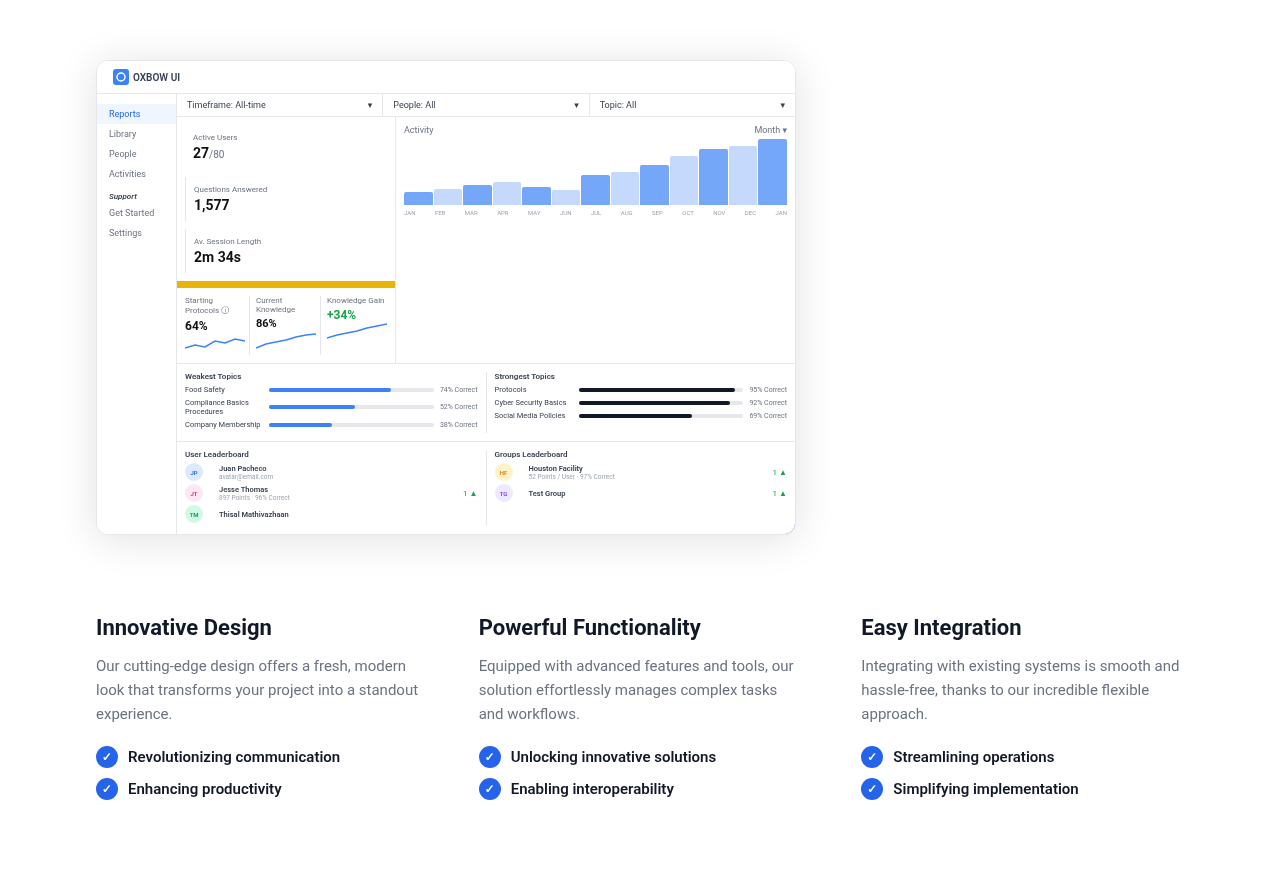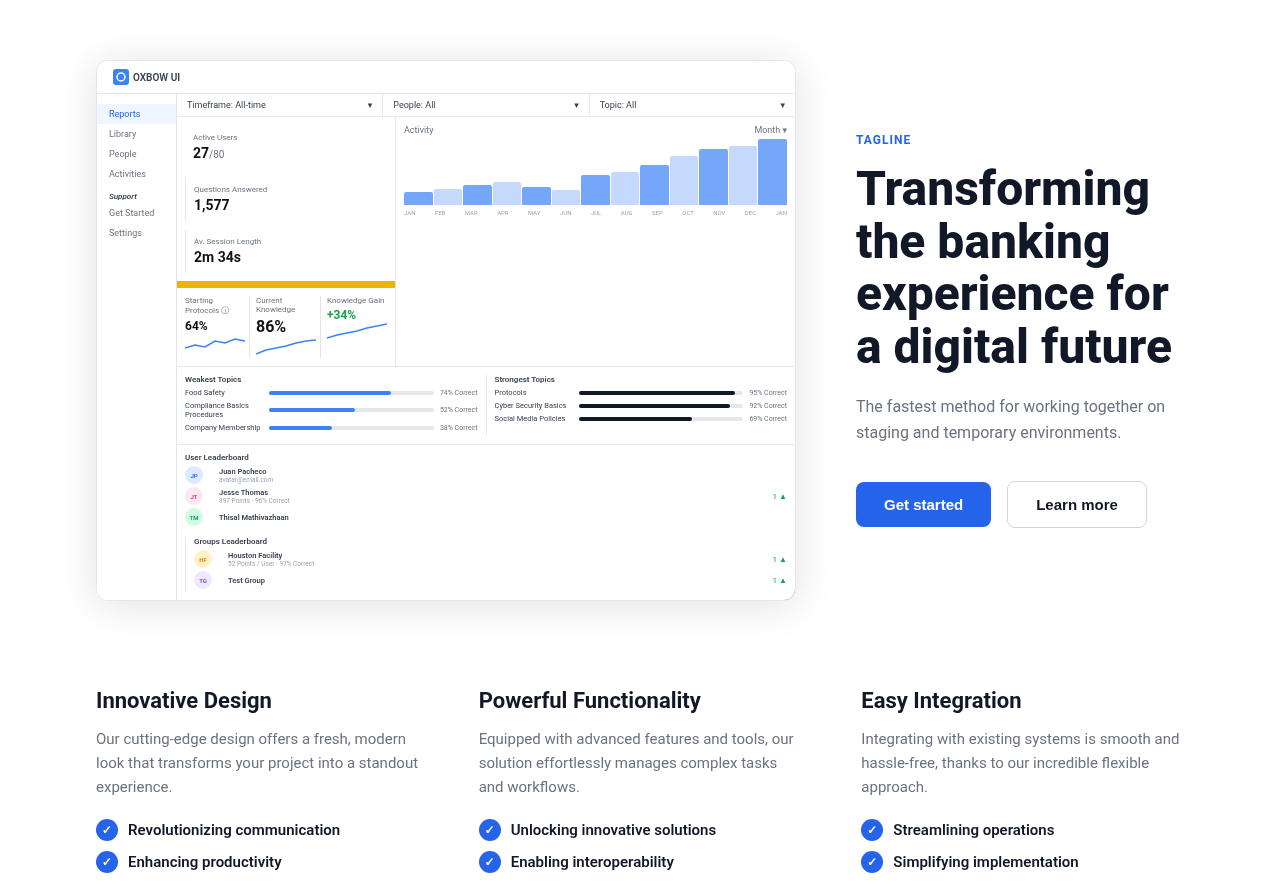--- a/index.html
+++ b/index.html
@@ -220,21 +220,20 @@
       color: #6b7280;
       width: 40px;
       text-align: right;
     }
 
     .db-leaderboard-row {
       display: flex;
       padding: 8px;
       gap: 8px;
       background: #fff;
-      flex-direction: column;
     }
 
     .db-lb-col {
       flex: 1;
     }
 
     .db-lb-title {
       font-size: 8px;
       color: #374151;
       font-weight: 600;
@@ -338,21 +337,20 @@
 
     .feature-col {
       flex: 1;
     }
 
     .feature-title {
       font-size: 22px;
       font-weight: 700;
       color: #111827;
       margin-bottom: 14px;
-      margin-top: 7px;
     }
 
     .feature-desc {
       font-size: 15px;
       color: #6b7280;
       line-height: 1.6;
       margin-bottom: 20px;
     }
 
     .feature-list {
@@ -456,21 +454,21 @@
             <div style="display:flex; padding:8px; gap:4px;">
               <div style="flex:1;">
                 <div class="db-stat-label">Starting Protocols ⓘ</div>
                 <div class="db-stat-value" style="font-size:12px;">64%</div>
                 <svg class="sparkline" viewBox="0 0 60 20">
                     <polyline points="0,15 10,12 20,14 30,8 40,10 50,6 60,8" fill="none" stroke="#3b82f6" stroke-width="1.5"></polyline>
                   </svg>
               </div>
               <div style="flex:1; border-left:1px solid #e5e7eb; padding-left:6px;">
                 <div class="db-stat-label">Current Knowledge</div>
-                <div class="db-stat-value" style="font-size:16px;">86%</div>
+                <div class="db-stat-value" style="font-size:11px;">86%</div>
                 <svg class="sparkline" viewBox="0 0 60 20">
                     <polyline points="0,18 10,14 20,12 30,10 40,7 50,5 60,4" fill="none" stroke="#3b82f6" stroke-width="1.5"></polyline>
                   </svg>
               </div>
               <div style="flex:1; border-left:1px solid #e5e7eb; padding-left:6px;">
                 <div class="db-stat-label">Knowledge Gain</div>
                 <div class="db-stat-value" style="font-size:12px; color:#16a34a;">+34%</div>
                 <svg class="sparkline" viewBox="0 0 60 20">
                     <polyline points="0,16 10,13 20,11 30,9 40,6 50,4 60,2" fill="none" stroke="#3b82f6" stroke-width="1.5"></polyline>
                   </svg>
@@ -613,29 +611,20 @@
                 <div class="db-lb-name">Test Group</div>
               </div>
               <span style="font-size:8px; color:#16a34a; margin-left:auto;">1 ▲</span>
             </div>
           </div>
         </div>
       </div>
     </div>
   </div>
 
-  <div class="hero-content">
-    <div class="tagline-label">TAGLINE</div>
-    <h1 class="hero-title">Transforming the banking experience for a digital future</h1>
-    <p class="hero-subtitle">The fastest method for working together on staging and temporary environments.</p>
-    <div class="hero-buttons">
-      <button class="btn-primary">Get started</button>
-      <button class="btn-secondary">Learn more</button>
-    </div>
-  </div>
 
 </div>
 
 <div class="features-section">
 
   <div class="feature-col">
     <h3 class="feature-title">Innovative Design</h3>
     <p class="feature-desc">Our cutting-edge design offers a fresh, modern look that transforms your project into a standout experience.</p>
     <ul class="feature-list">
       <li>

